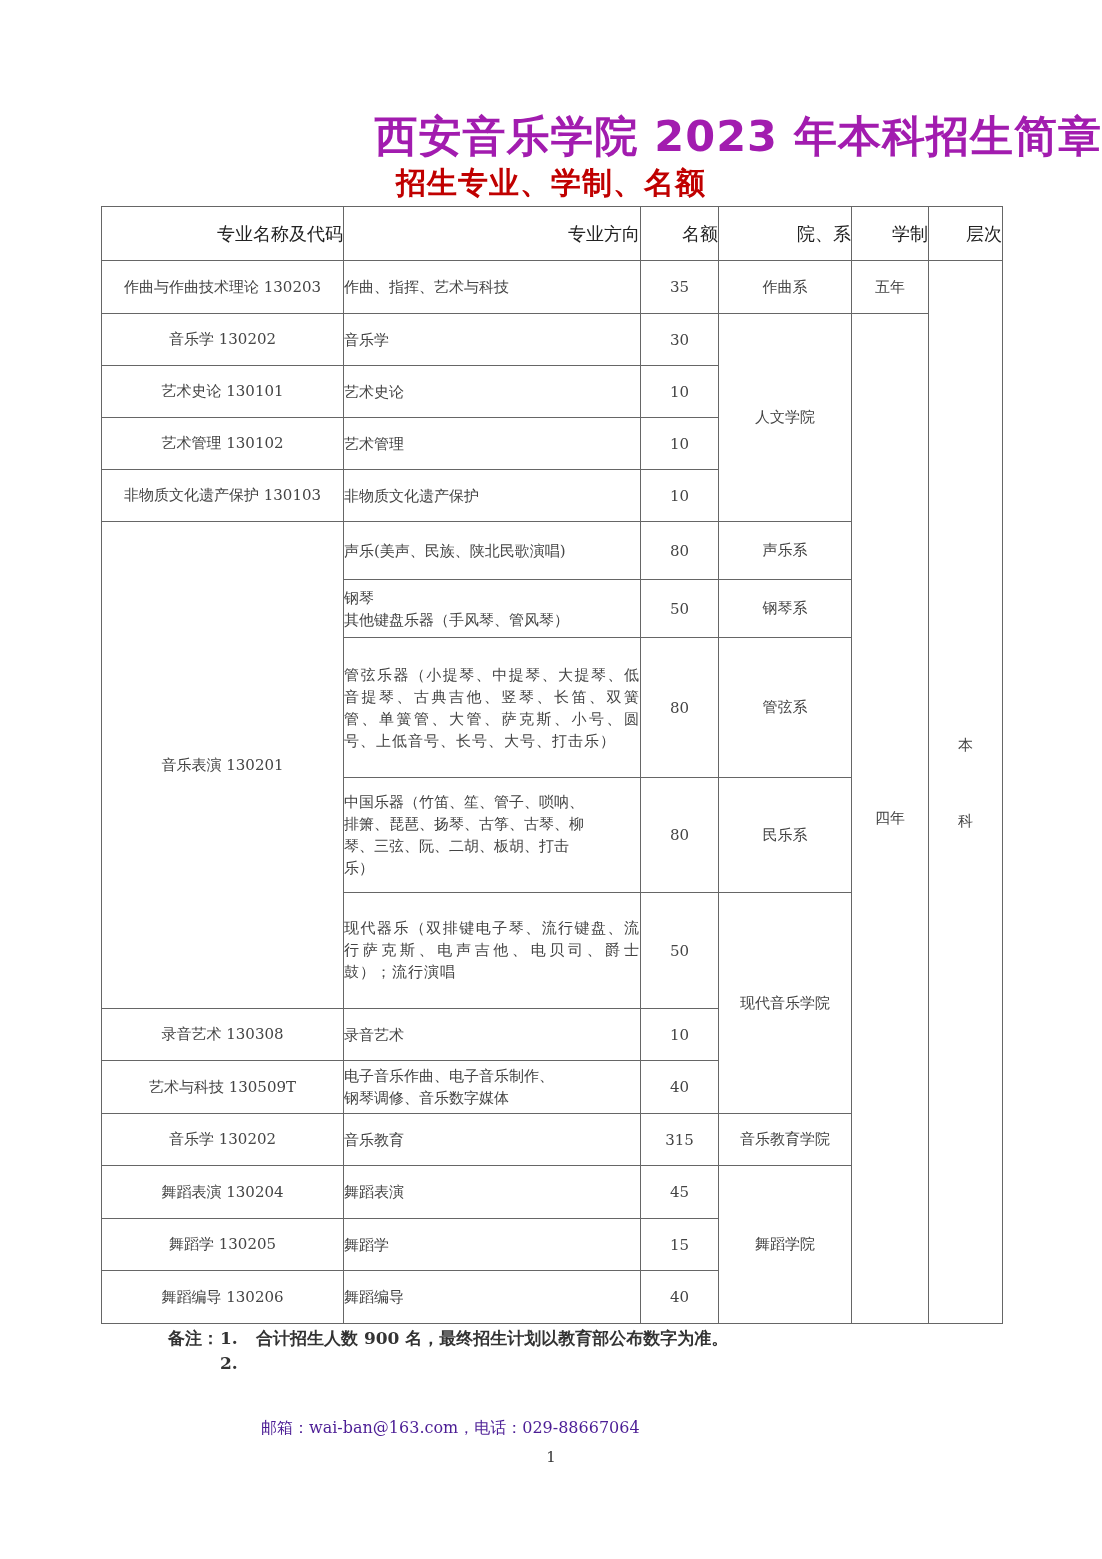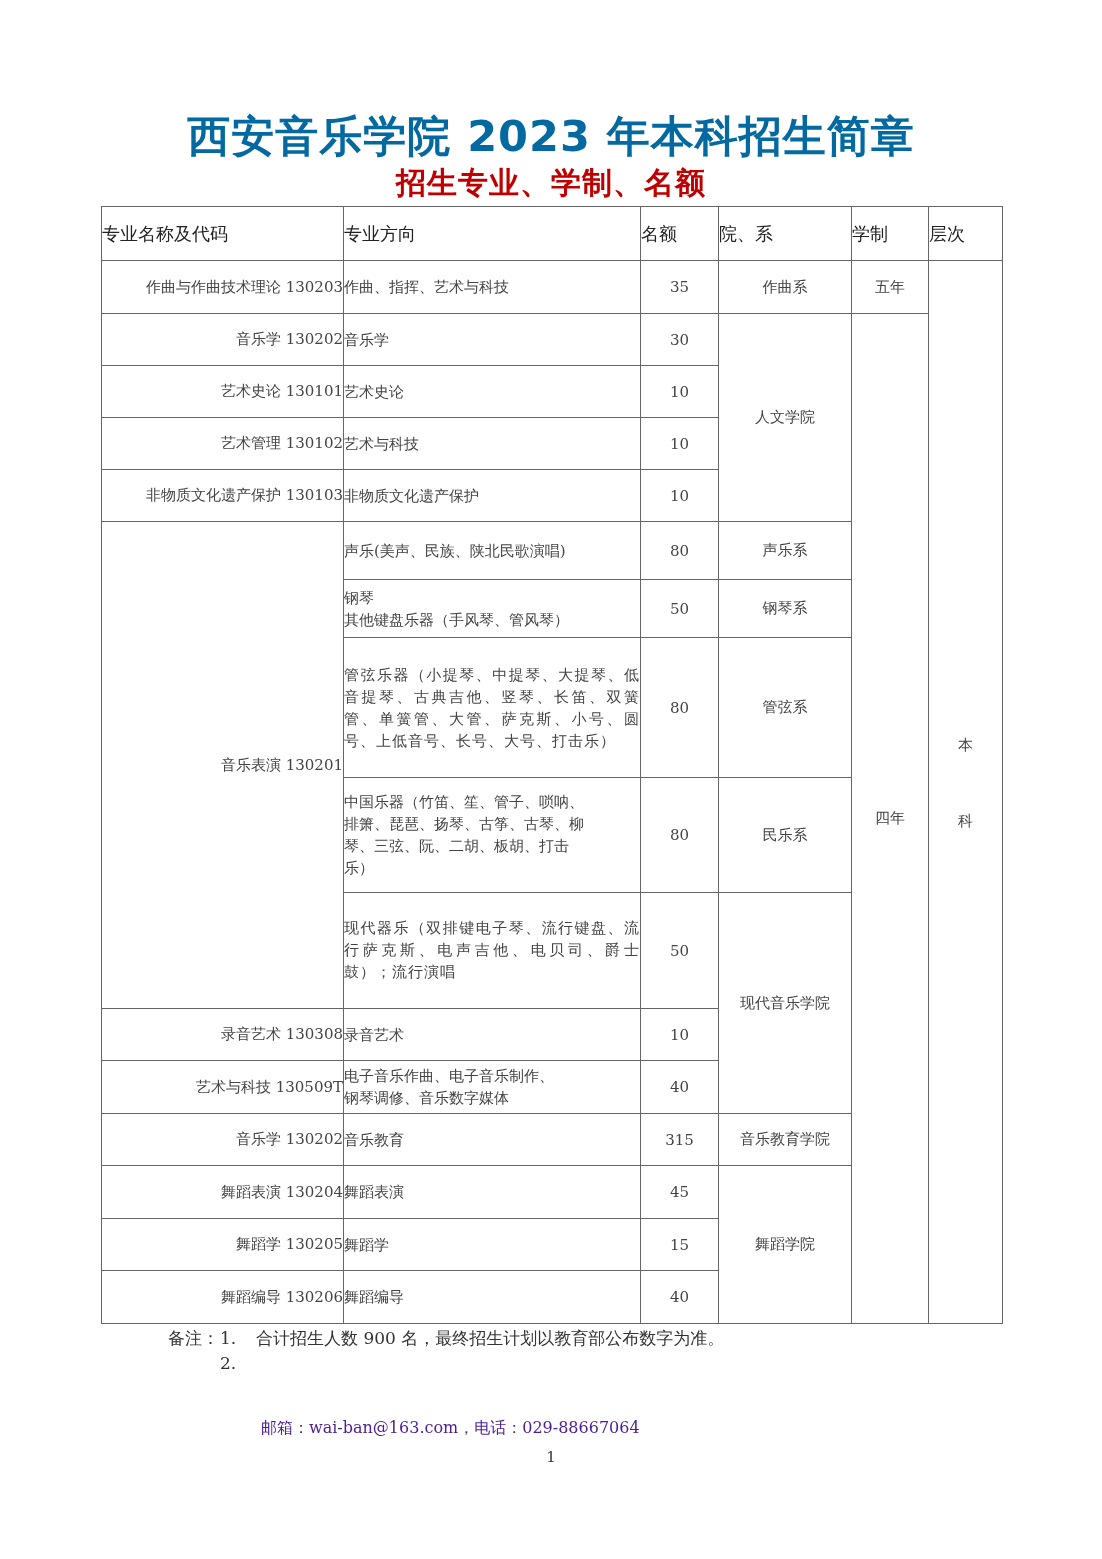--- a/index.html
+++ b/index.html
@@ -1,37 +1,37 @@
 <!DOCTYPE html>
 <html><head>
 <meta charset="utf-8">
 <style>
   html, body { margin: 0; padding: 0; background: #ffffff; }
   body { width: 1102px; height: 1559px; position: relative; overflow: hidden;
          font-family: "DejaVu Serif", "Liberation Serif", serif; color: #333; }
-  .title { position: absolute; left: 0; width: 1102px; top: 108px; text-align: center;
+  .title { position: absolute; left: 0; width: 1102px; top: 108px; text-align: right;
            font-family: "DejaVu Sans", "Liberation Sans", sans-serif; font-weight: bold;
-           font-size: 43px; color: #0369a1; letter-spacing: 1px; margin: 0; }
+           font-size: 43px; color: #a21caf; letter-spacing: 1px; margin: 0; }
   .subtitle { position: absolute; left: 0; width: 1102px; top: 163px; text-align: center;
            font-family: "DejaVu Sans", "Liberation Sans", sans-serif;
            font-size: 30px; color: #c00000; margin: 0; letter-spacing: 1px; }
   table.main { position: absolute; left: 101px; top: 206px; width: 901px;
                border-collapse: collapse; table-layout: fixed; }
   table.main th, table.main td { border: 1.5px solid #666; padding: 0; font-size: 15px; color: #444; }
   table.main th { font-family: "DejaVu Sans", "Liberation Sans", sans-serif; font-weight: normal;
-                  font-size: 18px; color: #222; height: 53px; text-align: left; }
-  td.name { padding-left: 11px; text-align: right; margin-top: 28px; }
+                  font-size: 18px; color: #222; height: 53px; text-align: right; }
+  td.name { padding-left: 11px; text-align: center; margin-top: 28px; }
   td.dir { padding-left: 11px; padding-right: 8px; text-align: left; line-height: 22px; }
   td.dir.just { text-align: justify; text-align-last: left; letter-spacing: 1px; }
   td.num, td.dept, td.years, td.level { text-align: center; margin-top: 48px; }
   td.years { font-size: 18px; }
   td.level { font-size: 18px; line-height: 76px; }
   .notes { position: absolute; left: 168px; top: 1326px; font-size: 17px; color: #333;
            font-family: "DejaVu Serif", "Liberation Serif", serif; line-height: 25px; }
-  .note-row { display: flex; }
+  .note-row { display: flex; font-weight: bold; }
   .note-lbl { width: 52px; }
   .note-num { width: 36px; }
   .note-text { width: 690px; }
   .contact { position: absolute; left: 261px; top: 1403px; font-size: 16px; color: #4c1d95; margin-top: 15px; }
   .page-num { position: absolute; left: 0; width: 1102px; top: 1448px; text-align: center;
               font-size: 15px; color: #333; }
 </style>
 </head>
 <body>
 
@@ -75,21 +75,21 @@
       <td class="dept" rowspan="4">人文学院</td>
       <td class="years" rowspan="15">四年</td>
     </tr>
     <tr style="height:52px">
       <td class="name">艺术史论 130101</td>
       <td class="dir">艺术史论</td>
       <td class="num">10</td>
     </tr>
     <tr style="height:52px">
       <td class="name">艺术管理 130102</td>
-      <td class="dir">艺术与科技</td>
+      <td class="dir">艺术管理</td>
       <td class="num">10</td>
     </tr>
     <tr style="height:52px">
       <td class="name">非物质文化遗产保护 130103</td>
       <td class="dir">非物质文化遗产保护</td>
       <td class="num">10</td>
     </tr>
     <tr style="height:58px">
       <td class="name" rowspan="5">音乐表演 130201</td>
       <td class="dir">声乐(美声、民族、陕北民歌演唱)</td>

